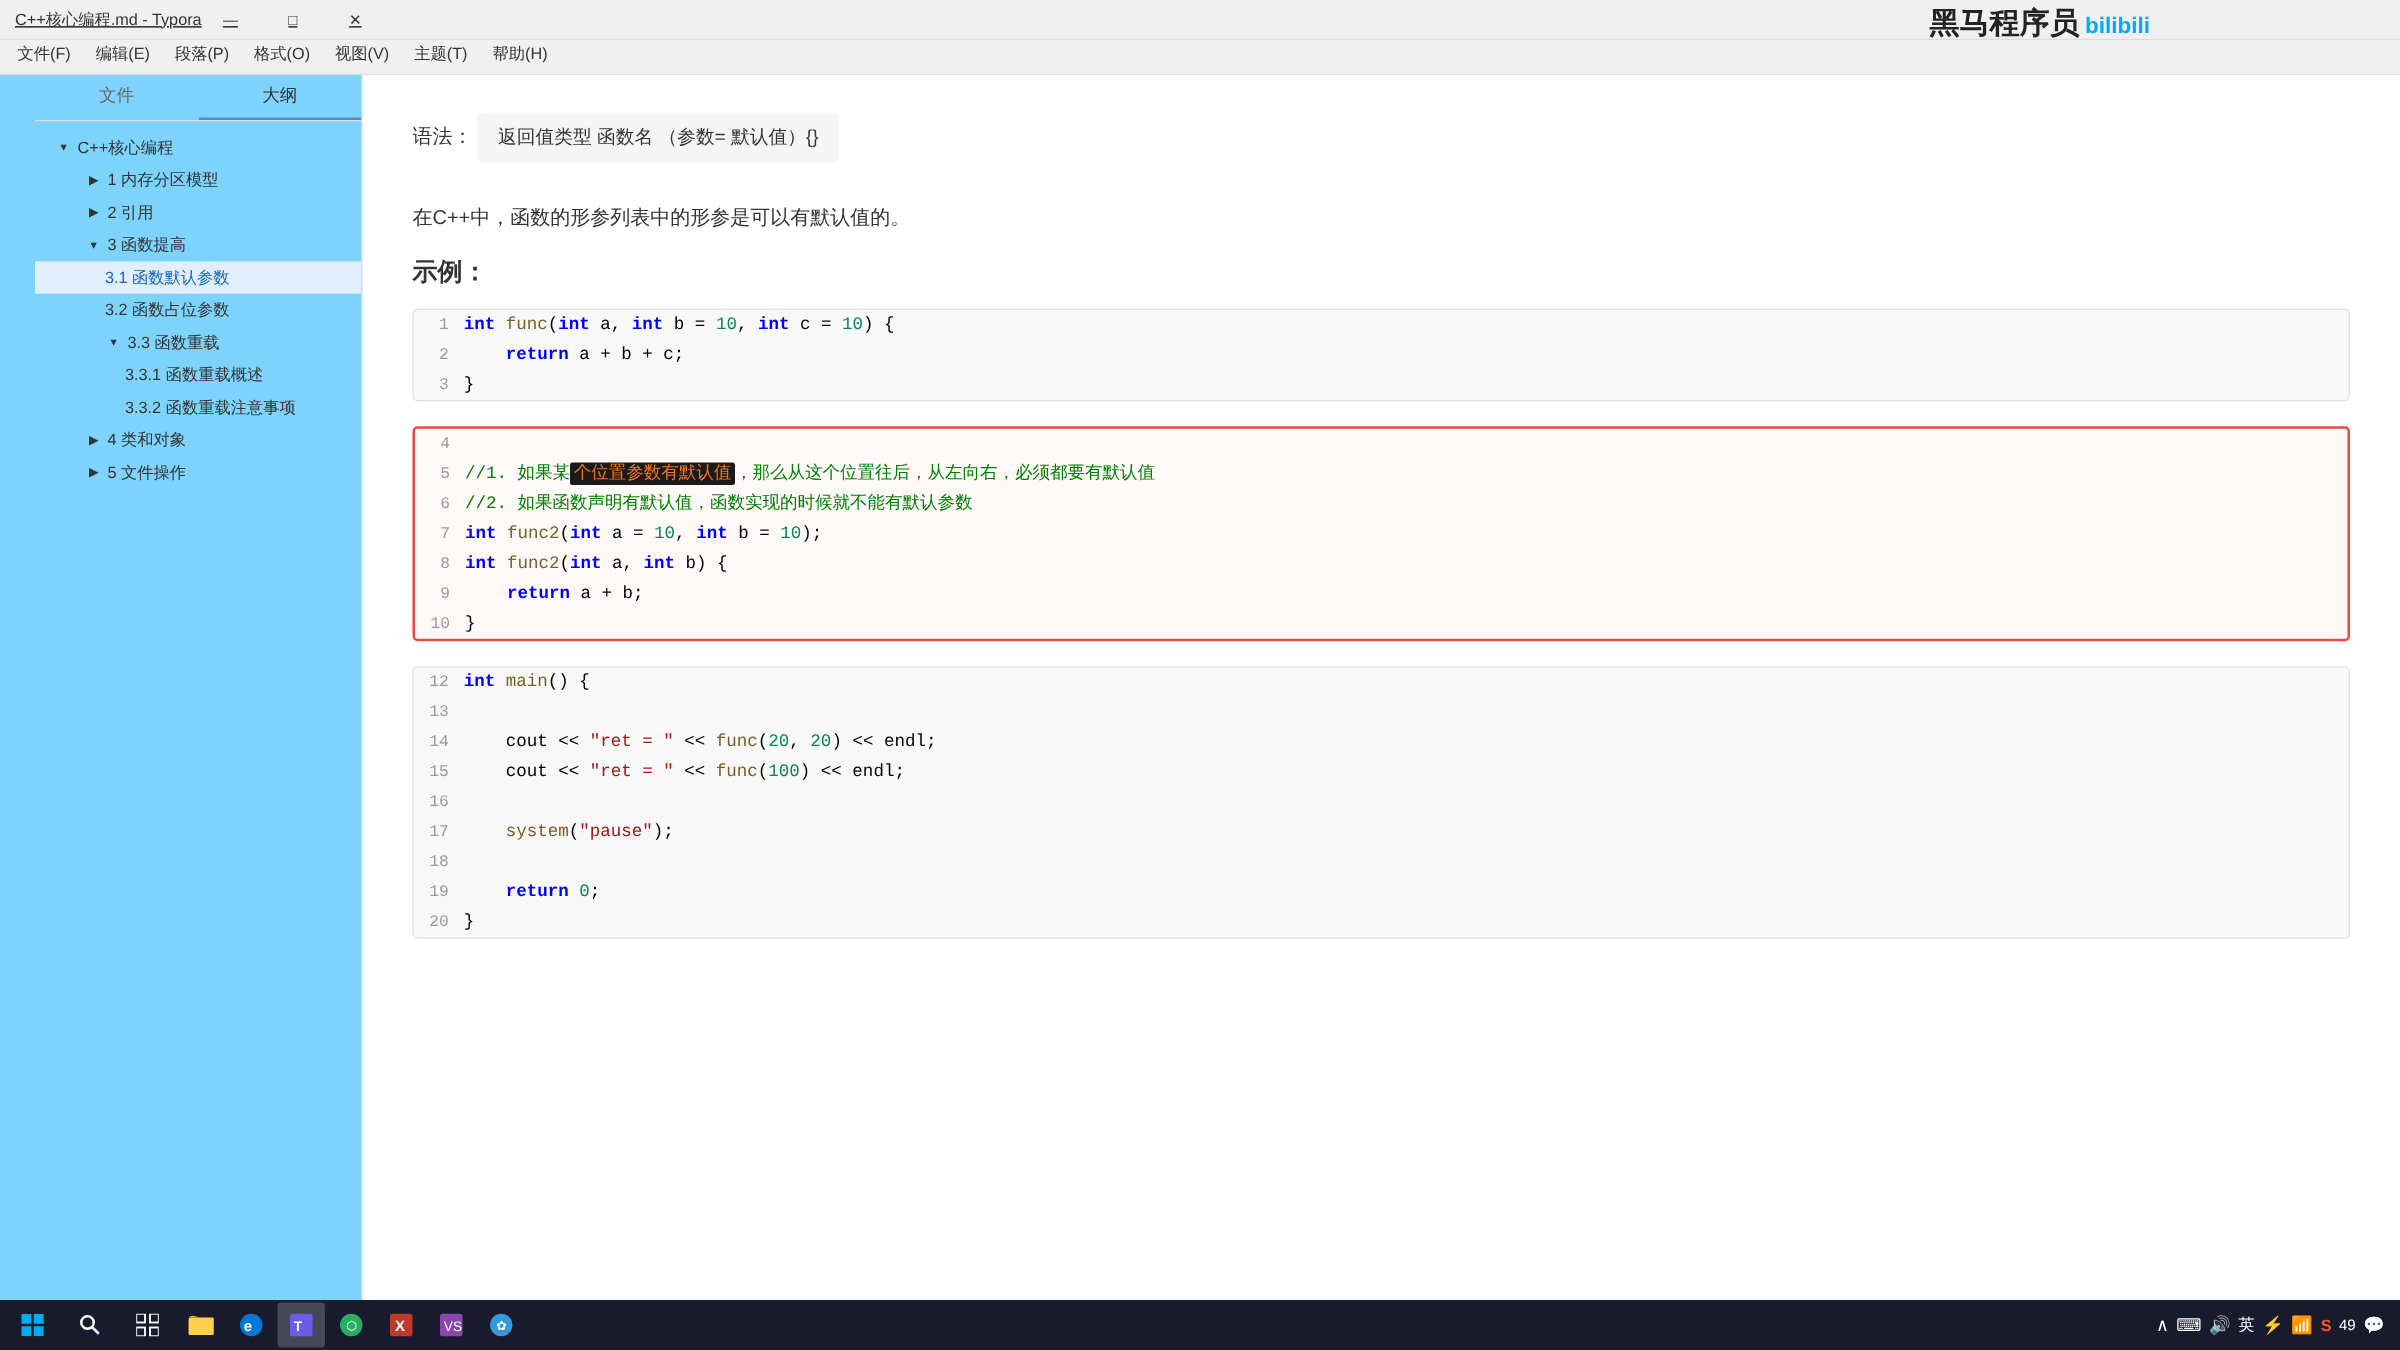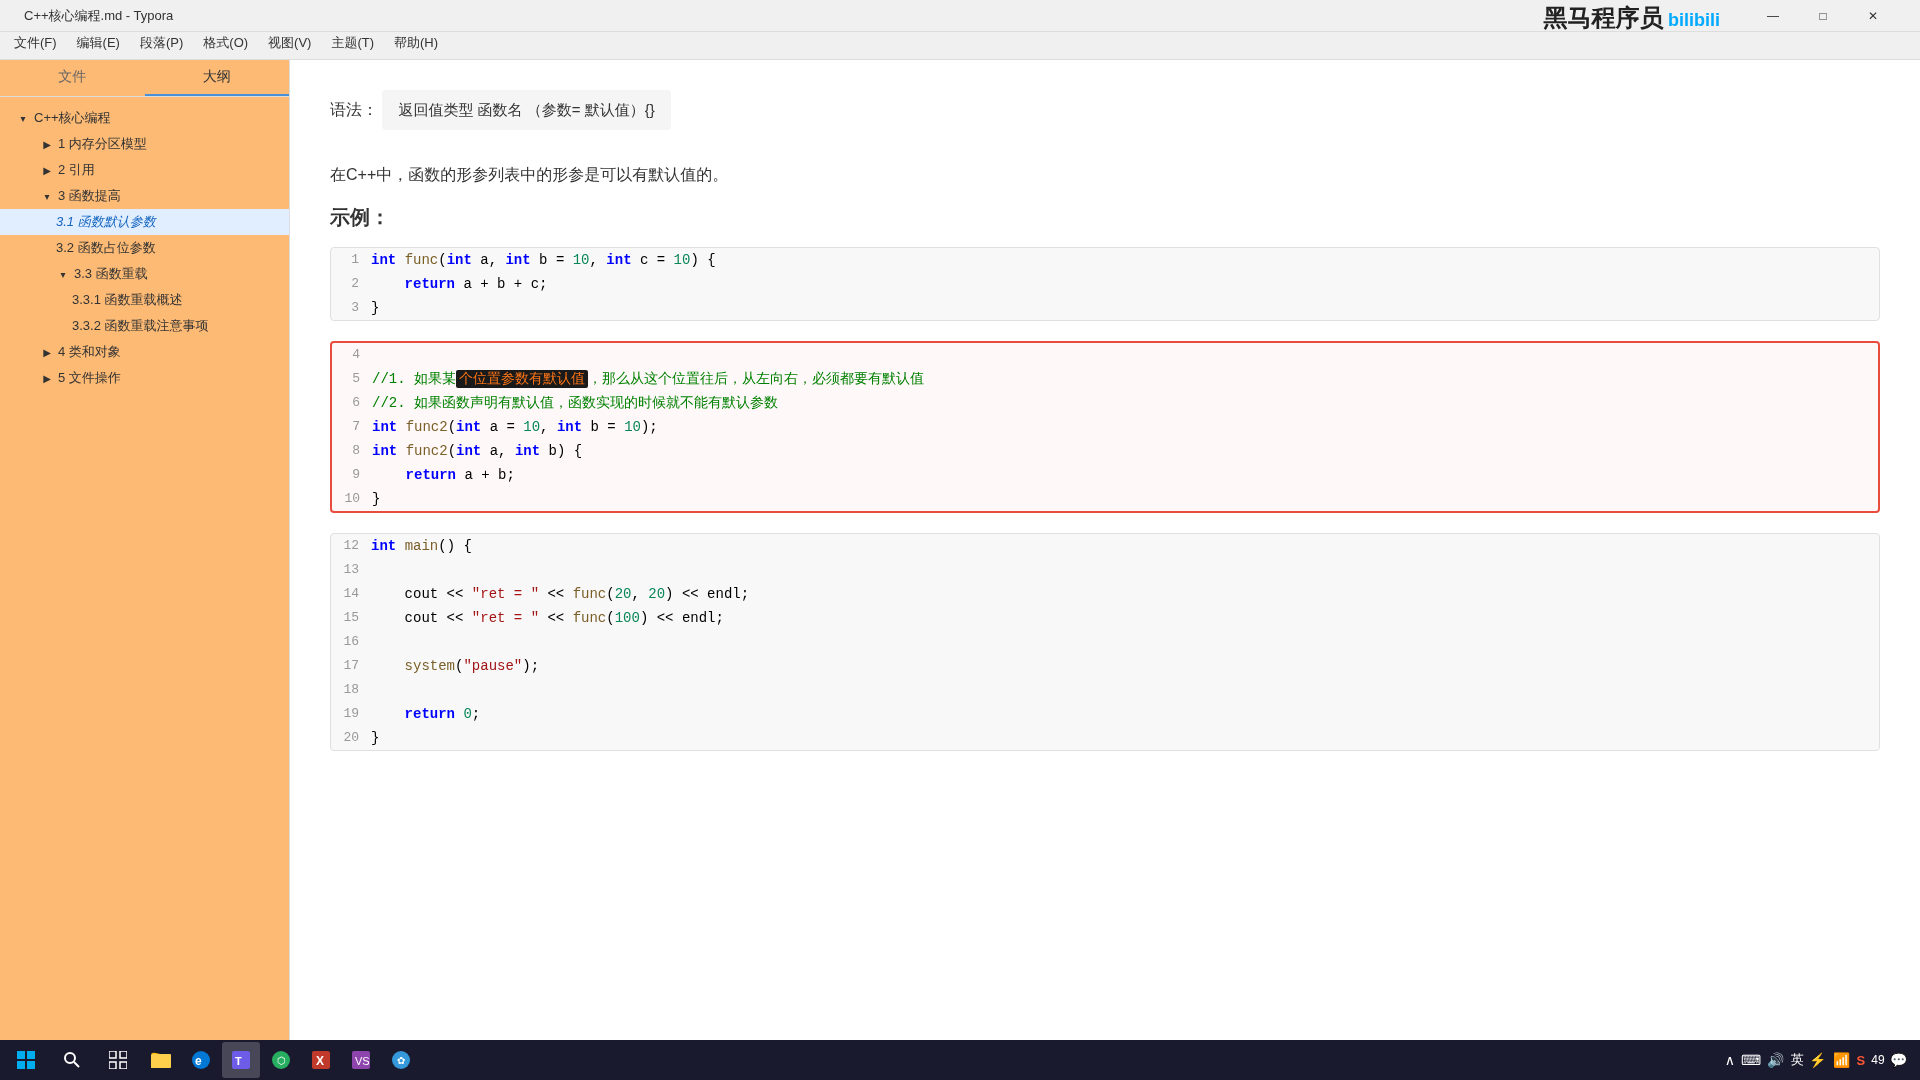--- a/index.html
+++ b/index.html
@@ -4,23 +4,23 @@
   <style>
     * { margin: 0; padding: 0; box-sizing: border-box; }
     body { font-family: 'Segoe UI', Arial, sans-serif; background: #f0f0f0; width: 1920px; height: 1080px; overflow: hidden; }
     
     
     .title-bar {
       background: #f0f0f0;
       height: 32px;
       display: flex;
       align-items: center;
-      justify-content: space-between;
-      padding: 0 24px;
+      padding: 0 12px;
       border-bottom: 1px solid #ddd;
+      text-decoration: underline;
     }
     .title-bar-left {
       display: flex;
       align-items: center;
       gap: 8px;
     }
     .title-bar-controls {
       display: flex;
       gap: 4px;
     }
@@ -53,25 +53,26 @@
 
     
     .main-layout {
       display: flex;
       height: calc(1080px - 32px - 28px - 40px);
     }
 
     
     .sidebar {
       width: 290px;
-      background: #fdba74;
+      background: #7dd3fc;
       border-right: 1px solid #ddd;
       display: flex;
       flex-direction: column;
       overflow-y: auto;
+      padding-left: 28px;
     }
     .sidebar-tabs {
       display: flex;
       border-bottom: 1px solid #ddd;
     }
     .sidebar-tab {
       flex: 1;
       text-align: center;
       padding: 8px;
       font-size: 14px;
@@ -88,21 +89,21 @@
       padding: 8px 0;
     }
     .sidebar-item {
       display: flex;
       align-items: center;
       padding: 4px 8px 4px 16px;
       font-size: 13px;
       cursor: pointer;
       color: #333;
     }
-    .sidebar-item.active { background: #e0eeff; color: #1565c0; font-style: italic; }
+    .sidebar-item.active { background: #e0eeff; color: #1565c0; }
     .sidebar-item .arrow {
       width: 14px;
       height: 14px;
       margin-right: 4px;
       display: inline-flex;
       align-items: center;
       justify-content: center;
       font-size: 10px;
     }
     .sidebar-item-sub {

